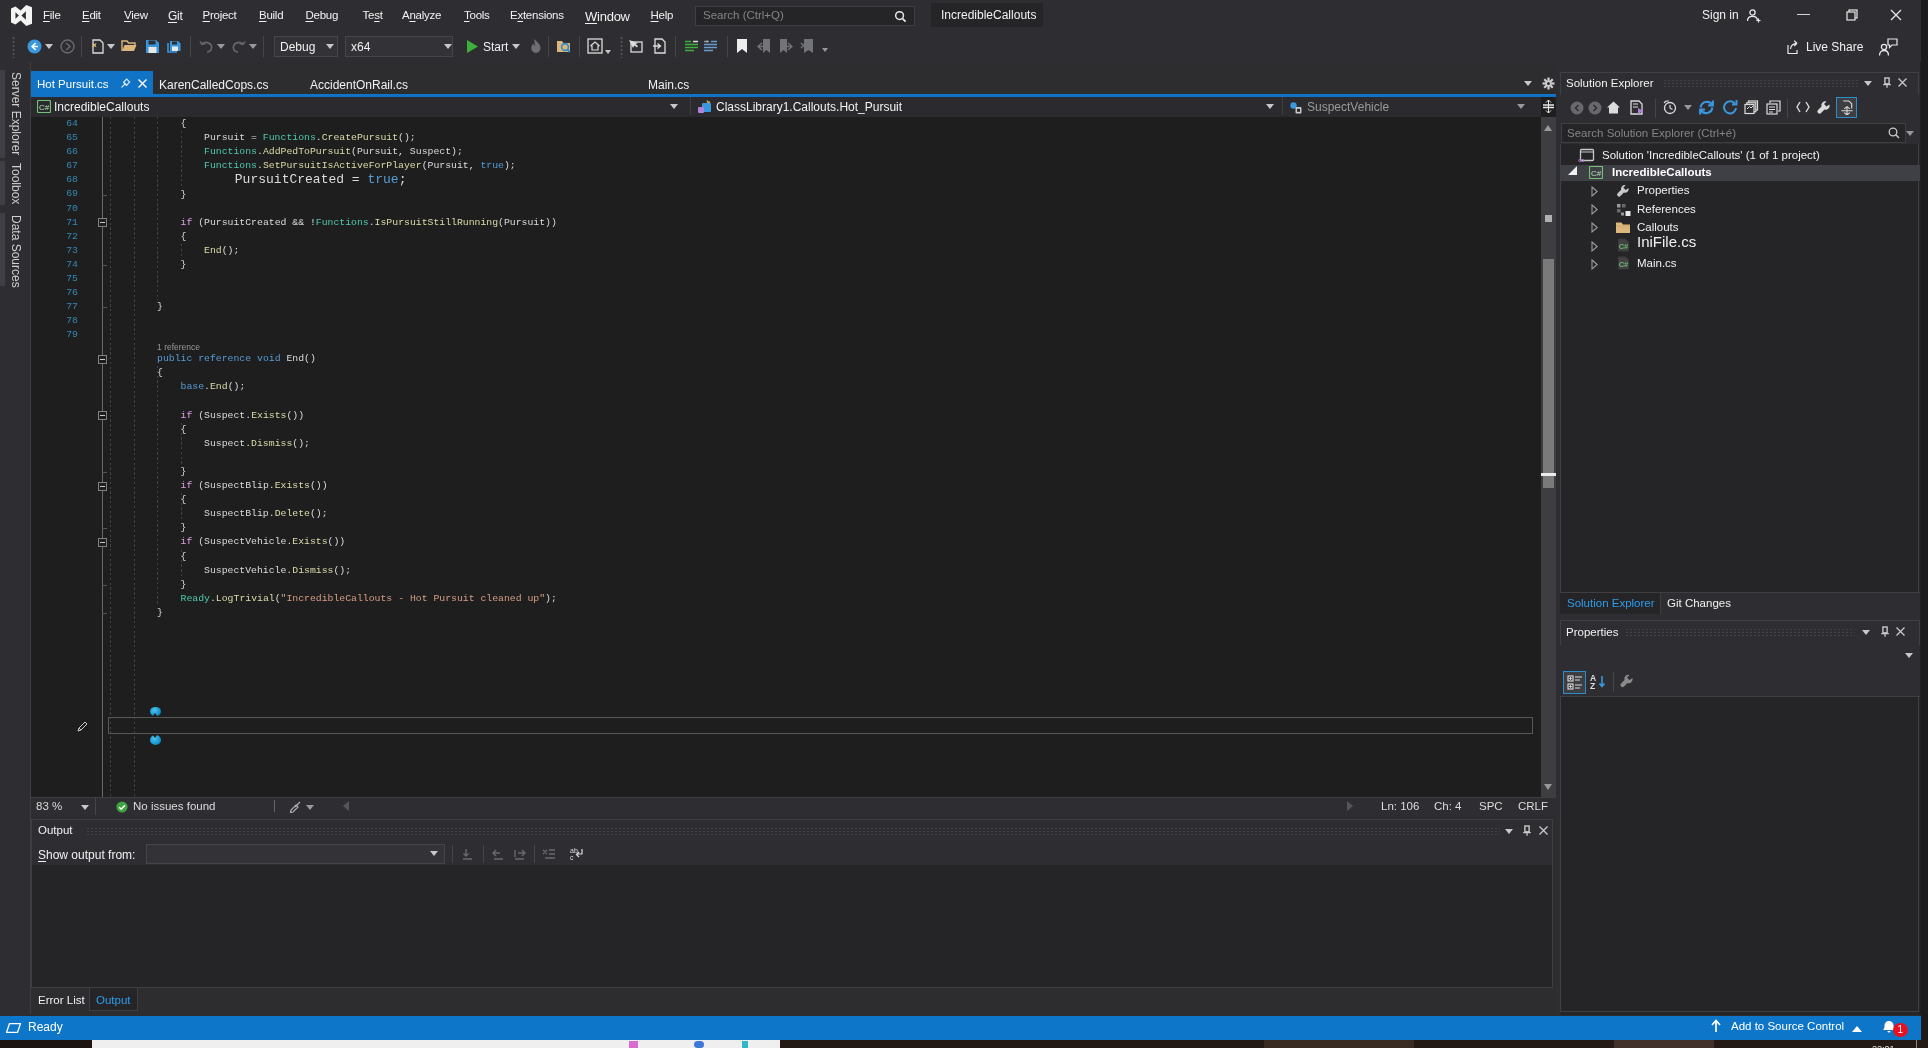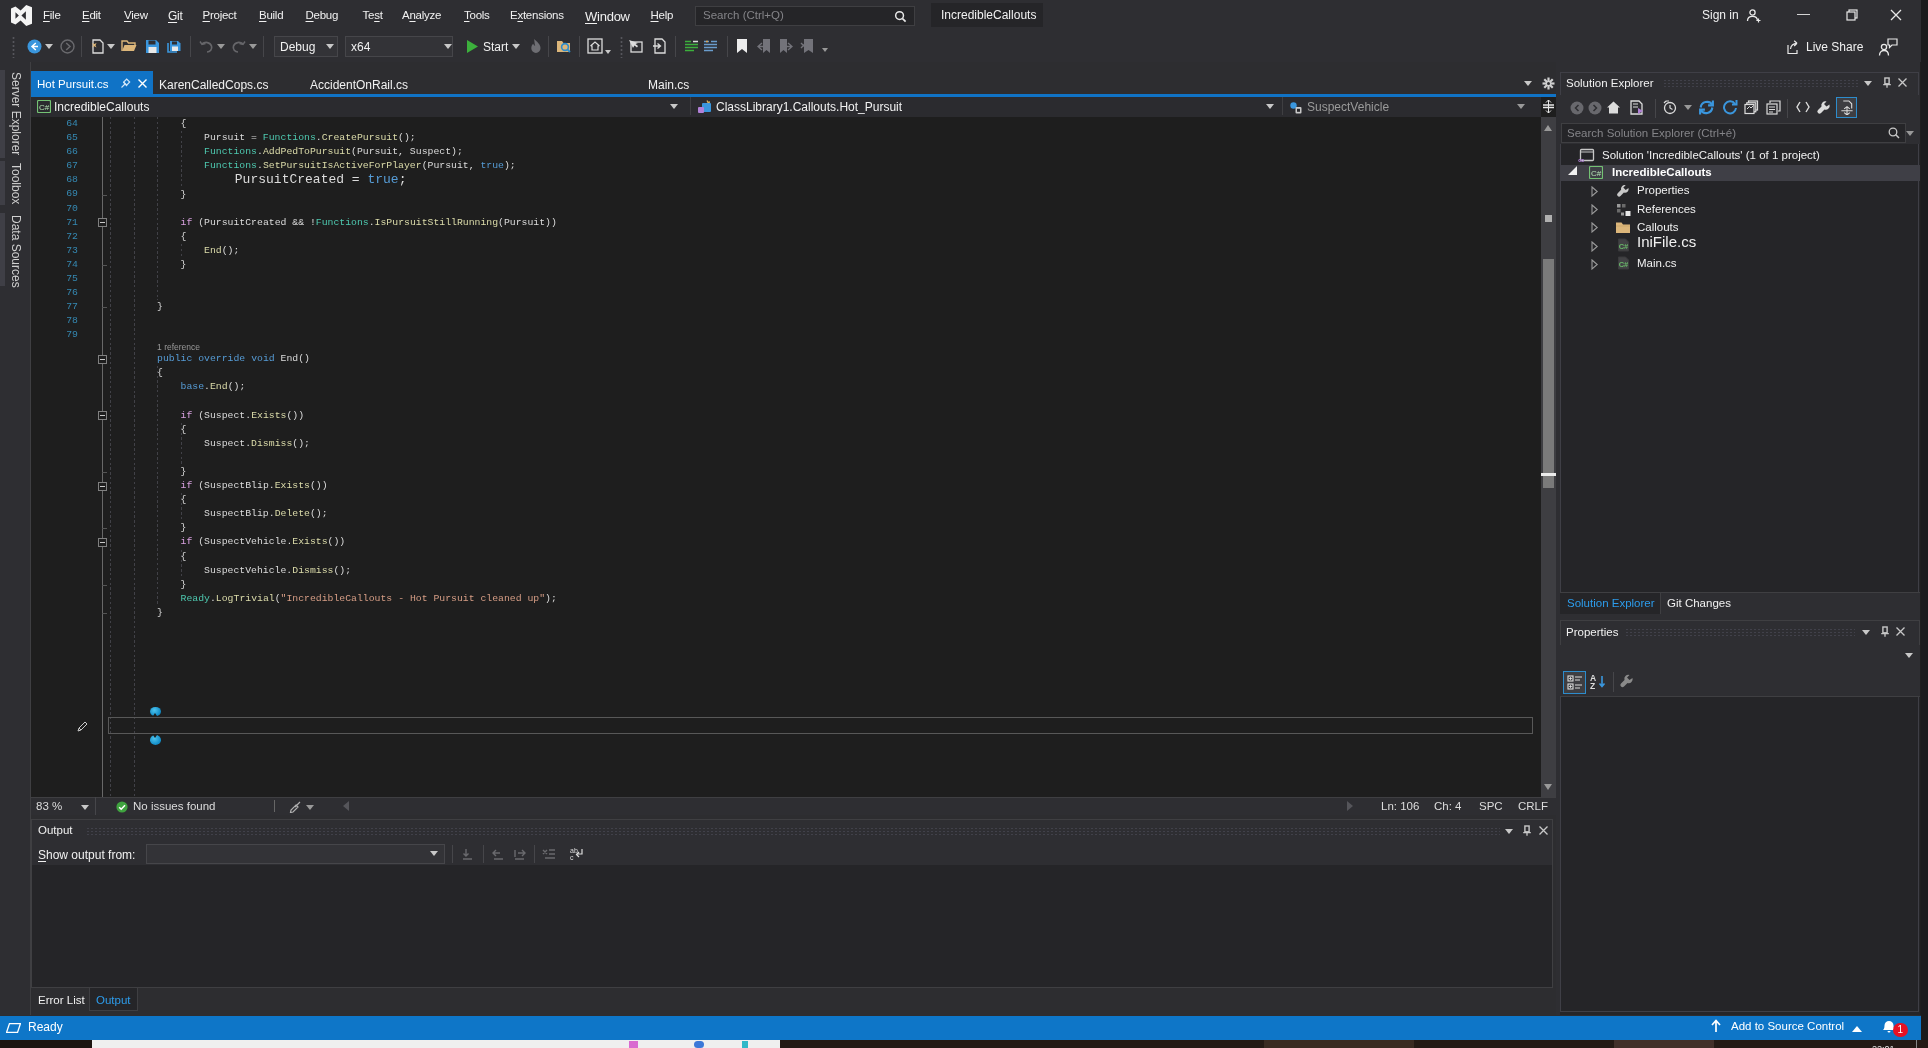--- a/index.html
+++ b/index.html
@@ -280,21 +280,21 @@
     <div class="txt mono" style="left:110.0px;top:131.1px;font-size:9.8px;line-height:14.1px;color:#dcdcdc">                Pursuit = <span class="t">Functions</span>.<span class="m">CreatePursuit</span>();</div>
     <div class="txt mono" style="left:110.0px;top:145.2px;font-size:9.8px;line-height:14.1px;color:#dcdcdc">                <span class="t">Functions</span>.<span class="m">AddPedToPursuit</span>(Pursuit, Suspect);</div>
     <div class="txt mono" style="left:110.0px;top:159.3px;font-size:9.8px;line-height:14.1px;color:#dcdcdc">                <span class="t">Functions</span>.<span class="m">SetPursuitIsActiveForPlayer</span>(Pursuit, <span class="k">true</span>);</div>
     <div class="txt mono" style="left:110.0px;top:173.4px;font-size:13px;line-height:14.1px;color:#dcdcdc">                PursuitCreated = <span class="k">true</span>;</div>
     <div class="txt mono" style="left:110.0px;top:187.5px;font-size:9.8px;line-height:14.1px;color:#dcdcdc">            }</div>
     <div class="txt mono" style="left:110.0px;top:215.7px;font-size:9.8px;line-height:14.1px;color:#dcdcdc">            <span class="c">if</span> (PursuitCreated &amp;&amp; !<span class="t">Functions</span>.<span class="m">IsPursuitStillRunning</span>(Pursuit))</div>
     <div class="txt mono" style="left:110.0px;top:229.8px;font-size:9.8px;line-height:14.1px;color:#dcdcdc">            {</div>
     <div class="txt mono" style="left:110.0px;top:243.89999999999998px;font-size:9.8px;line-height:14.1px;color:#dcdcdc">                <span class="m">End</span>();</div>
     <div class="txt mono" style="left:110.0px;top:258.0px;font-size:9.8px;line-height:14.1px;color:#dcdcdc">            }</div>
     <div class="txt mono" style="left:110.0px;top:300.29999999999995px;font-size:9.8px;line-height:14.1px;color:#dcdcdc">        }</div>
-    <div class="txt mono" style="left:110.0px;top:352.1px;font-size:9.8px;line-height:14.1px;color:#dcdcdc">        <span class="k">public</span> <span class="k">override</span> <span class="k">void</span> End()</div>
+    <div class="txt mono" style="left:110.0px;top:352.1px;font-size:9.8px;line-height:14.1px;color:#dcdcdc">        <span class="k">public</span> <span class="k">reference</span> <span class="k">void</span> End()</div>
     <div class="txt mono" style="left:110.0px;top:366.2px;font-size:9.8px;line-height:14.1px;color:#dcdcdc">        {</div>
     <div class="txt mono" style="left:110.0px;top:380.29999999999995px;font-size:9.8px;line-height:14.1px;color:#dcdcdc">            <span class="k">base</span>.<span class="m">End</span>();</div>
     <div class="txt mono" style="left:110.0px;top:408.5px;font-size:9.8px;line-height:14.1px;color:#dcdcdc">            <span class="c">if</span> (Suspect.<span class="m">Exists</span>())</div>
     <div class="txt mono" style="left:110.0px;top:422.59999999999997px;font-size:9.8px;line-height:14.1px;color:#dcdcdc">            {</div>
     <div class="txt mono" style="left:110.0px;top:436.7px;font-size:9.8px;line-height:14.1px;color:#dcdcdc">                Suspect.<span class="m">Dismiss</span>();</div>
     <div class="txt mono" style="left:110.0px;top:464.9px;font-size:9.8px;line-height:14.1px;color:#dcdcdc">            }</div>
     <div class="txt mono" style="left:110.0px;top:479.0px;font-size:9.8px;line-height:14.1px;color:#dcdcdc">            <span class="c">if</span> (SuspectBlip.<span class="m">Exists</span>())</div>
     <div class="txt mono" style="left:110.0px;top:493.09999999999997px;font-size:9.8px;line-height:14.1px;color:#dcdcdc">            {</div>
     <div class="txt mono" style="left:110.0px;top:507.2px;font-size:9.8px;line-height:14.1px;color:#dcdcdc">                SuspectBlip.<span class="m">Delete</span>();</div>
     <div class="txt mono" style="left:110.0px;top:521.3px;font-size:9.8px;line-height:14.1px;color:#dcdcdc">            }</div>

